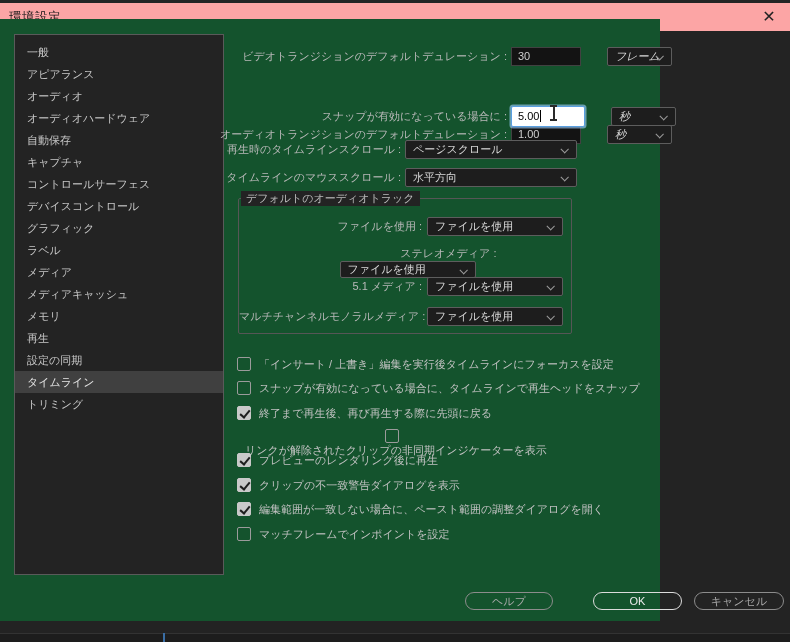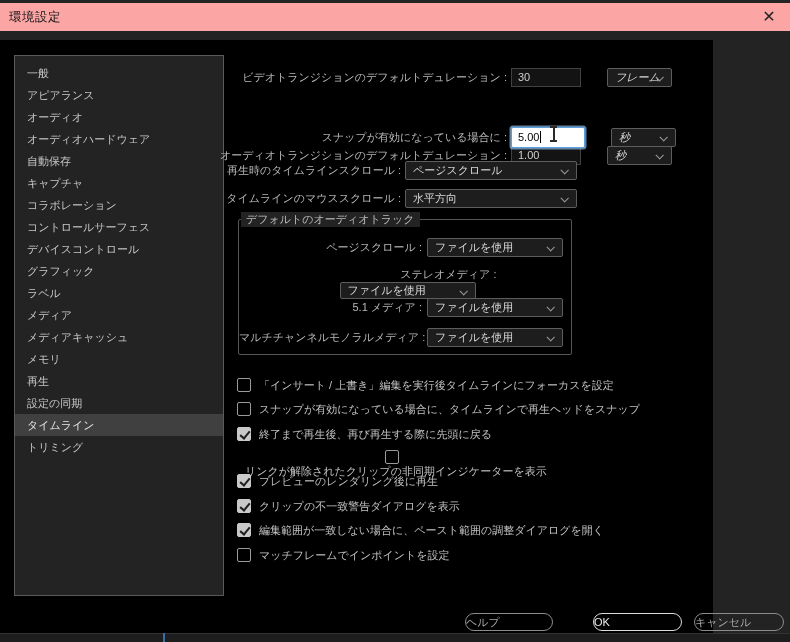--- a/index.html
+++ b/index.html
@@ -14,21 +14,21 @@
   .topstrip { position:absolute; left:0; top:0; width:790px; height:3px; background:#242424; }
   .titlebar {
     position:absolute; left:0; top:3px; width:790px; height:28px;
     background:#fca5a5; display:flex; align-items:center;
   }
   .titlebar .title { margin-left:9px; font-size:12.5px; color:#151515; letter-spacing:.5px; }
   .titlebar .close {
     position:absolute; right:11px; top:4px; width:20px; height:20px;
     font-size:16px; color:#222; text-align:center; line-height:20px; cursor:pointer;
   }
-  .content { position:absolute; left:0; top:40px; width:713px; height:602px; background:#000000; }
+  .content { position:absolute; left:0; top:19px; width:660px; height:602px; background:#14532d; }
 
   
   .sidebar {
     position:absolute; left:14px; top:15px; width:210px; height:541px;
     border:1px solid #5a5a5a; background:#232323; padding-top:6px;
   }
   .side-item {
     height:22px; line-height:22px; padding-left:12px;
     font-size:11px; color:#c8c8c8; white-space:nowrap; cursor:default;
   }
@@ -87,21 +87,21 @@
     content:""; position:absolute; left:4px; top:1px; width:4px; height:8px;
     border-right:2px solid #1f1f1f; border-bottom:2px solid #1f1f1f;
     transform:rotate(40deg);
   }
   .cb-label { margin-left:8px; font-size:11px; color:#c2c2c2; white-space:nowrap; }
 
   
   .btn {
     position:absolute; top:573px; height:18px; border-radius:9px;
     border:1px solid #8c8c8c; color:#a9a9a9; background:transparent;
-    font-size:11px; text-align:left; line-height:16px; cursor:pointer;
+    font-size:11px; text-align:center; line-height:16px; cursor:pointer;
     font-family:inherit;
   }
   .btn.primary { border-color:#dcdcdc; color:#ececec; }
 
   
   .bottomstrip {
     position:absolute; left:0; top:633px; width:790px; height:9px;
     background:#1d1d1d; border-top:1px solid #333;
   }
   .blue-tick { position:absolute; left:163px; top:633px; width:2px; height:9px; background:#3a6ea5; }
@@ -131,39 +131,38 @@
   </div>
 
   <div class="content">
     <div class="sidebar" id="sidebar">
         <div class="side-item">一般</div>
         <div class="side-item">アピアランス</div>
         <div class="side-item">オーディオ</div>
         <div class="side-item">オーディオハードウェア</div>
         <div class="side-item">自動保存</div>
         <div class="side-item">キャプチャ</div>
-        <div class="side-item">コラボレーション</div>
         <div class="side-item">コントロールサーフェス</div>
         <div class="side-item">デバイスコントロール</div>
         <div class="side-item">グラフィック</div>
         <div class="side-item">ラベル</div>
         <div class="side-item">メディア</div>
         <div class="side-item">メディアキャッシュ</div>
         <div class="side-item">メモリ</div>
         <div class="side-item">再生</div>
         <div class="side-item">設定の同期</div>
         <div class="side-item selected">タイムライン</div>
         <div class="side-item">トリミング</div>
       </div>
 
     <div class="main" id="main">
       <div class="groupbox" id="groupbox">
         <span class="legend">デフォルトのオーディオトラック</span>
       <div class="gb-row" style="top: 17px;">
-            <span class="flabel">ページスクロール :</span>
+            <span class="flabel">ファイルを使用 :</span>
             <div class="dropdown">
               <span>ファイルを使用</span>
               <span class="chev"></span>
             </div>
           </div>
           <div class="gb-row" style="top: 47px; flex-direction: column;">
             <span class="flabel">ステレオメディア :</span>
             <div class="dropdown">
               <span>ファイルを使用</span>
               <span class="chev"></span>

